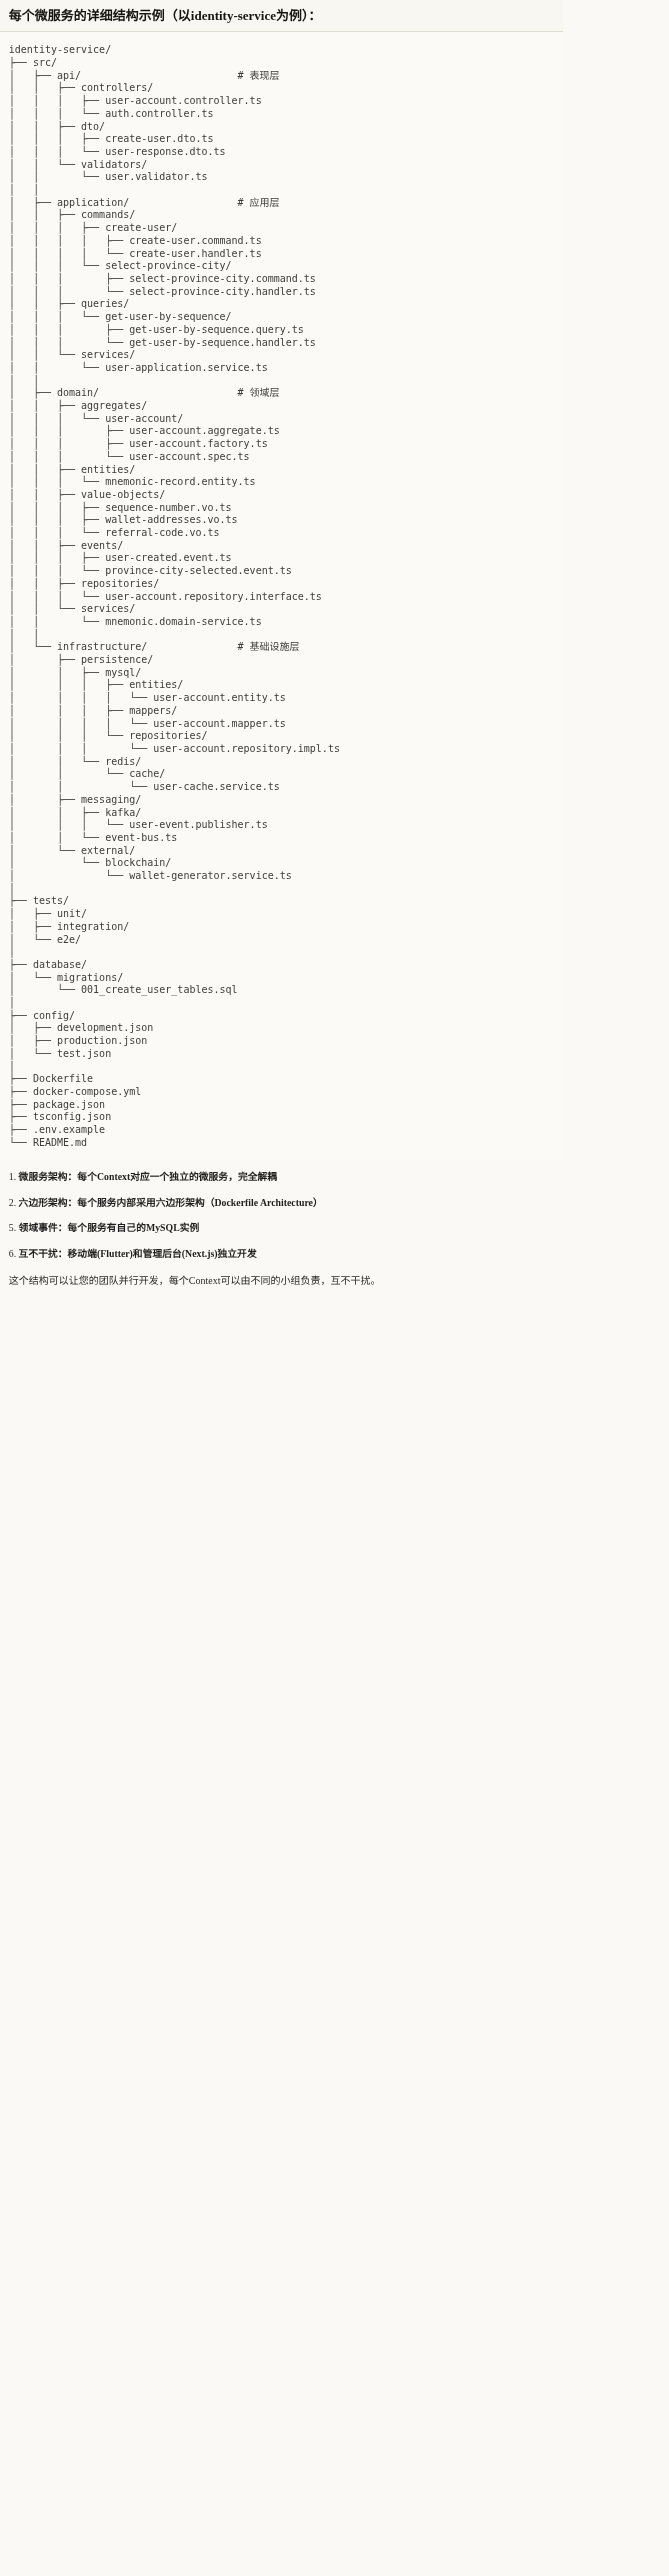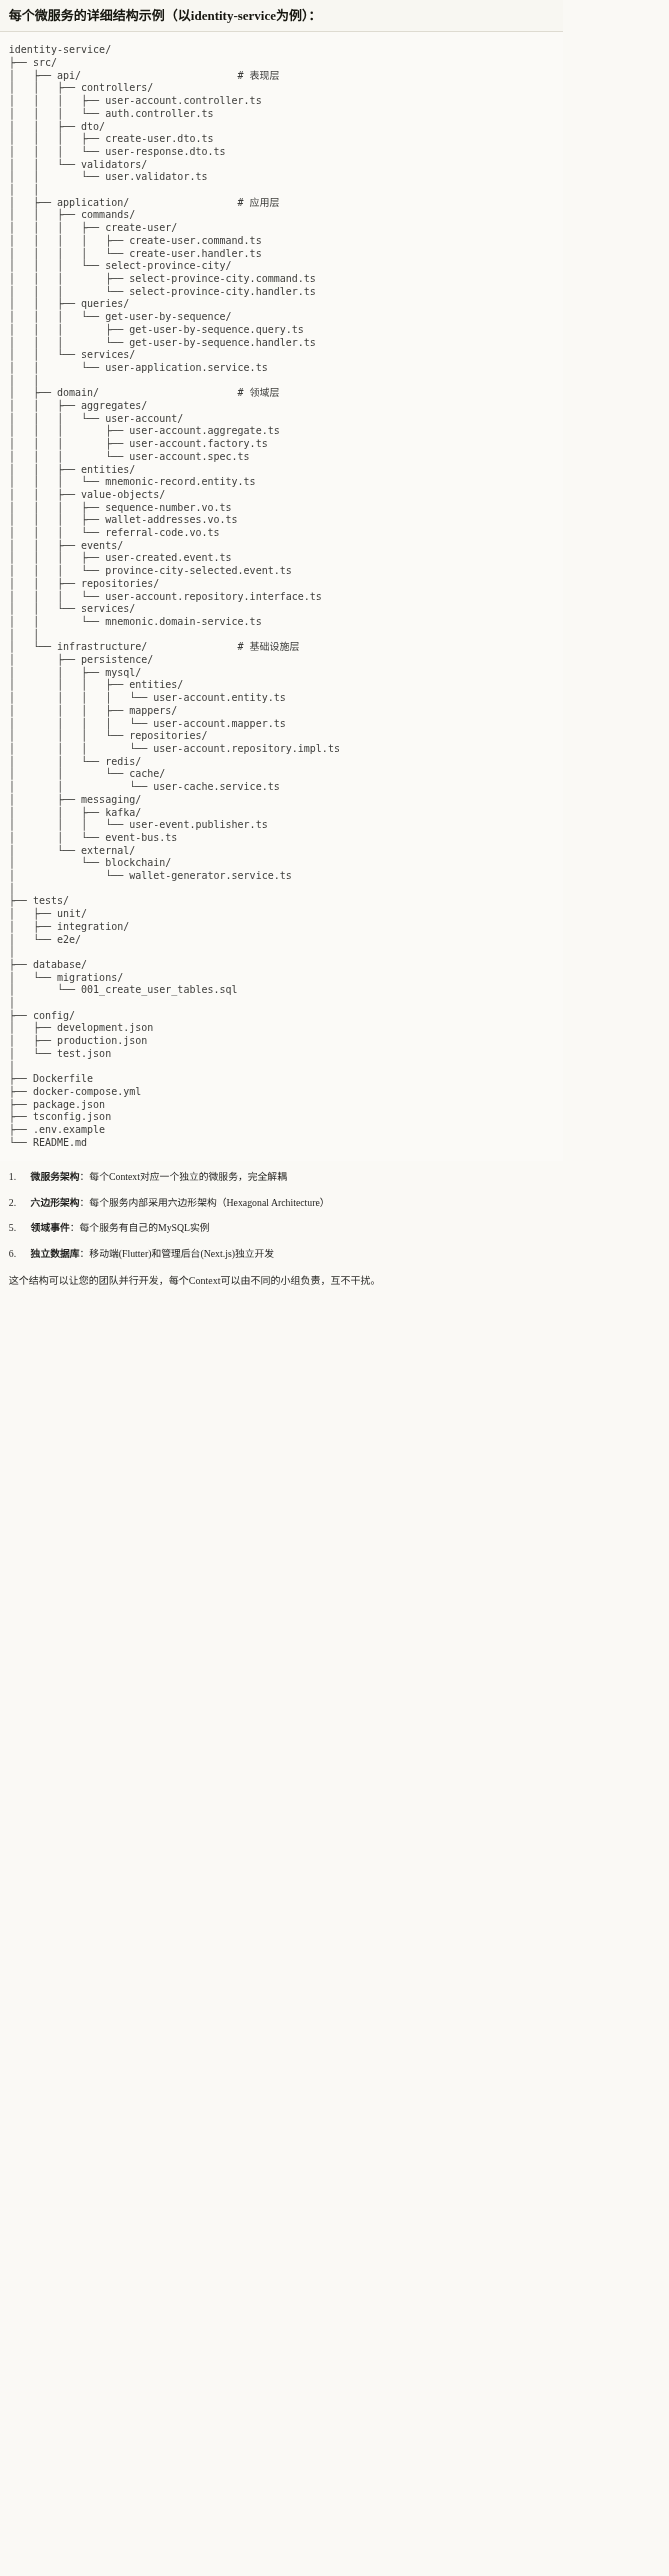--- a/index.html
+++ b/index.html
@@ -76,24 +76,23 @@
     font-size: 9.8px;
     line-height: 1.45;
     color: #1f1f1d;
     margin: 0 0 11.3px 0;
   }
   .note-item .idx {
     font-weight: normal;
   }
   .note-item .lead {
     font-weight: bold;
-    margin-left: 12px;
   }
   .note-item .body {
-    font-weight: normal;
+    font-weight: bold;
   }
   .closing {
     font-family: "Liberation Serif", "DejaVu Serif", serif;
     font-size: 10px;
     line-height: 1.5;
     color: #2a2a27;
     margin: 12.5px 0 0 0;
   }
 </style>
 </head>
@@ -197,30 +196,30 @@
   </div>
   <hr class="rule">
 
   <div class="notes-block">
 
     <p class="note-item">
       <span class="idx">1. </span><span class="lead">微服务架构</span><span class="body">：每个Context对应一个独立的微服务，完全解耦</span>
     </p>
 
     <p class="note-item">
-      <span class="idx">2. </span><span class="lead">六边形架构</span><span class="body">：每个服务内部采用六边形架构（Hexagonal Architecture）</span>
+      <span class="idx">2. </span><span class="lead">六边形架构</span><span class="body">：每个服务内部采用六边形架构（Dockerfile Architecture）</span>
     </p>
 
 
 
     <p class="note-item">
       <span class="idx">5. </span><span class="lead">领域事件</span><span class="body">：每个服务有自己的MySQL实例</span>
     </p>
 
     <p class="note-item">
-      <span class="idx">6. </span><span class="lead">独立数据库</span><span class="body">：移动端(Flutter)和管理后台(Next.js)独立开发</span>
+      <span class="idx">6. </span><span class="lead">互不干扰</span><span class="body">：移动端(Flutter)和管理后台(Next.js)独立开发</span>
     </p>
 
     <p class="closing">这个结构可以让您的团队并行开发，每个Context可以由不同的小组负责，互不干扰。</p>
   </div>
 
 </div>
 
 
 </body></html>

